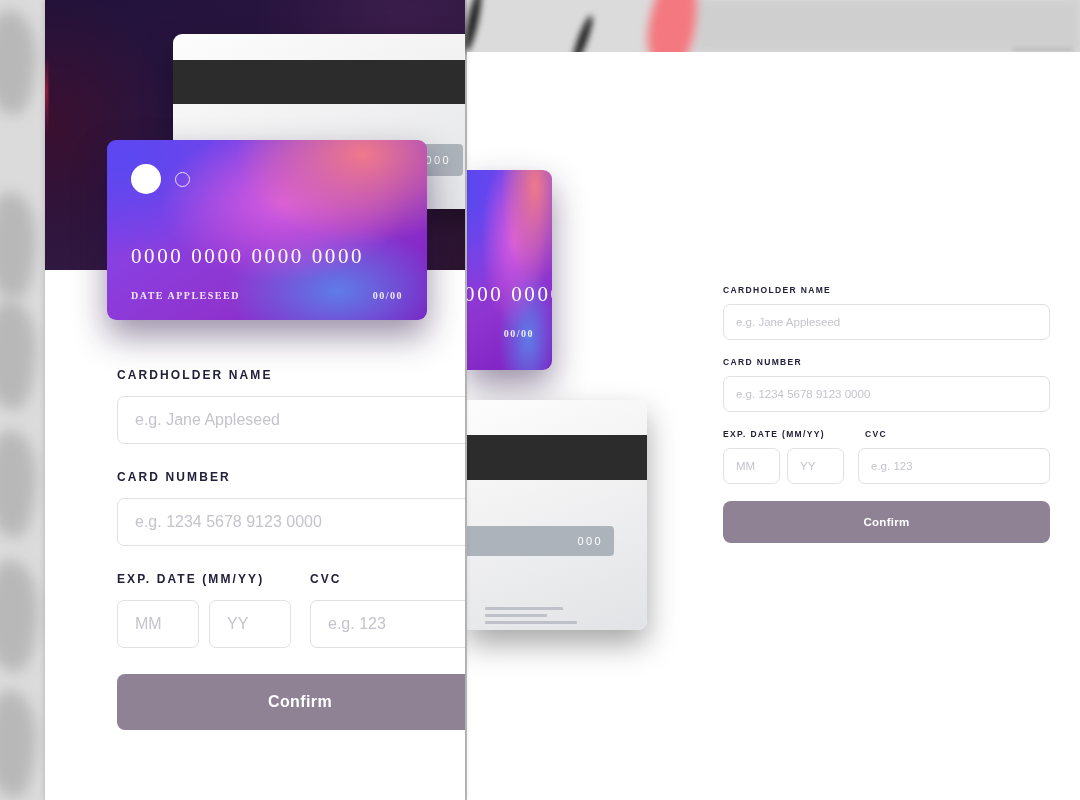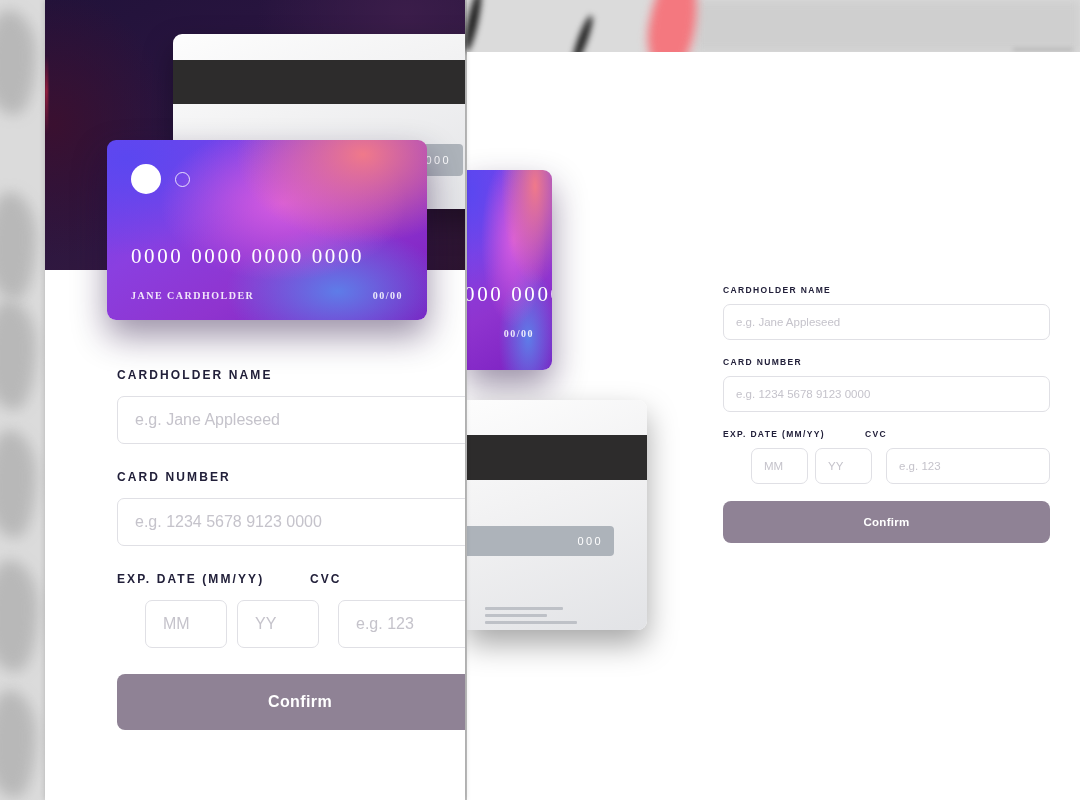--- a/index.html
+++ b/index.html
@@ -216,21 +216,21 @@
   .confirm-btn {
     width: 100%;
     border: none;
     border-radius: 8px;
     background: #8f8295;
     color: #ffffff;
     font-family: "Liberation Sans", sans-serif;
     font-weight: 700;
     cursor: pointer;
   }
-  .field-row { display: flex; margin-left: 28px; }
+  .field-row { display: flex; }
 
   
   #main-form {
     position: absolute;
     left: 72px; top: 368px;
     width: 366px;
   }
   #main-form .form-label { font-size: 12px; letter-spacing: 2.1px; }
   #main-form .form-input { height: 48px; padding: 0 17px; font-size: 16px; }
   #main-form .gap-lg { height: 14px; }
@@ -398,21 +398,21 @@
       <div class="cvc-strip">000</div>
     </div>
 
     <div class="card-front" id="hero-card-front">
       <div class="logo-row">
         <span class="logo-dot"></span>
         <span class="logo-ring"></span>
       </div>
       <div class="card-number">0000 0000 0000 0000</div>
       <div class="card-meta">
-        <span>JANE CARDHOLDER</span>
+        <span>DATE APPLESEED</span>
         <span>00/00</span>
       </div>
     </div>
 
     <div id="main-form">
 
       <div class="form-label">CARDHOLDER NAME</div>
       <div class="gap-lg"></div>
       <input class="form-input" type="text" placeholder="e.g. Jane Appleseed" style="">
 

